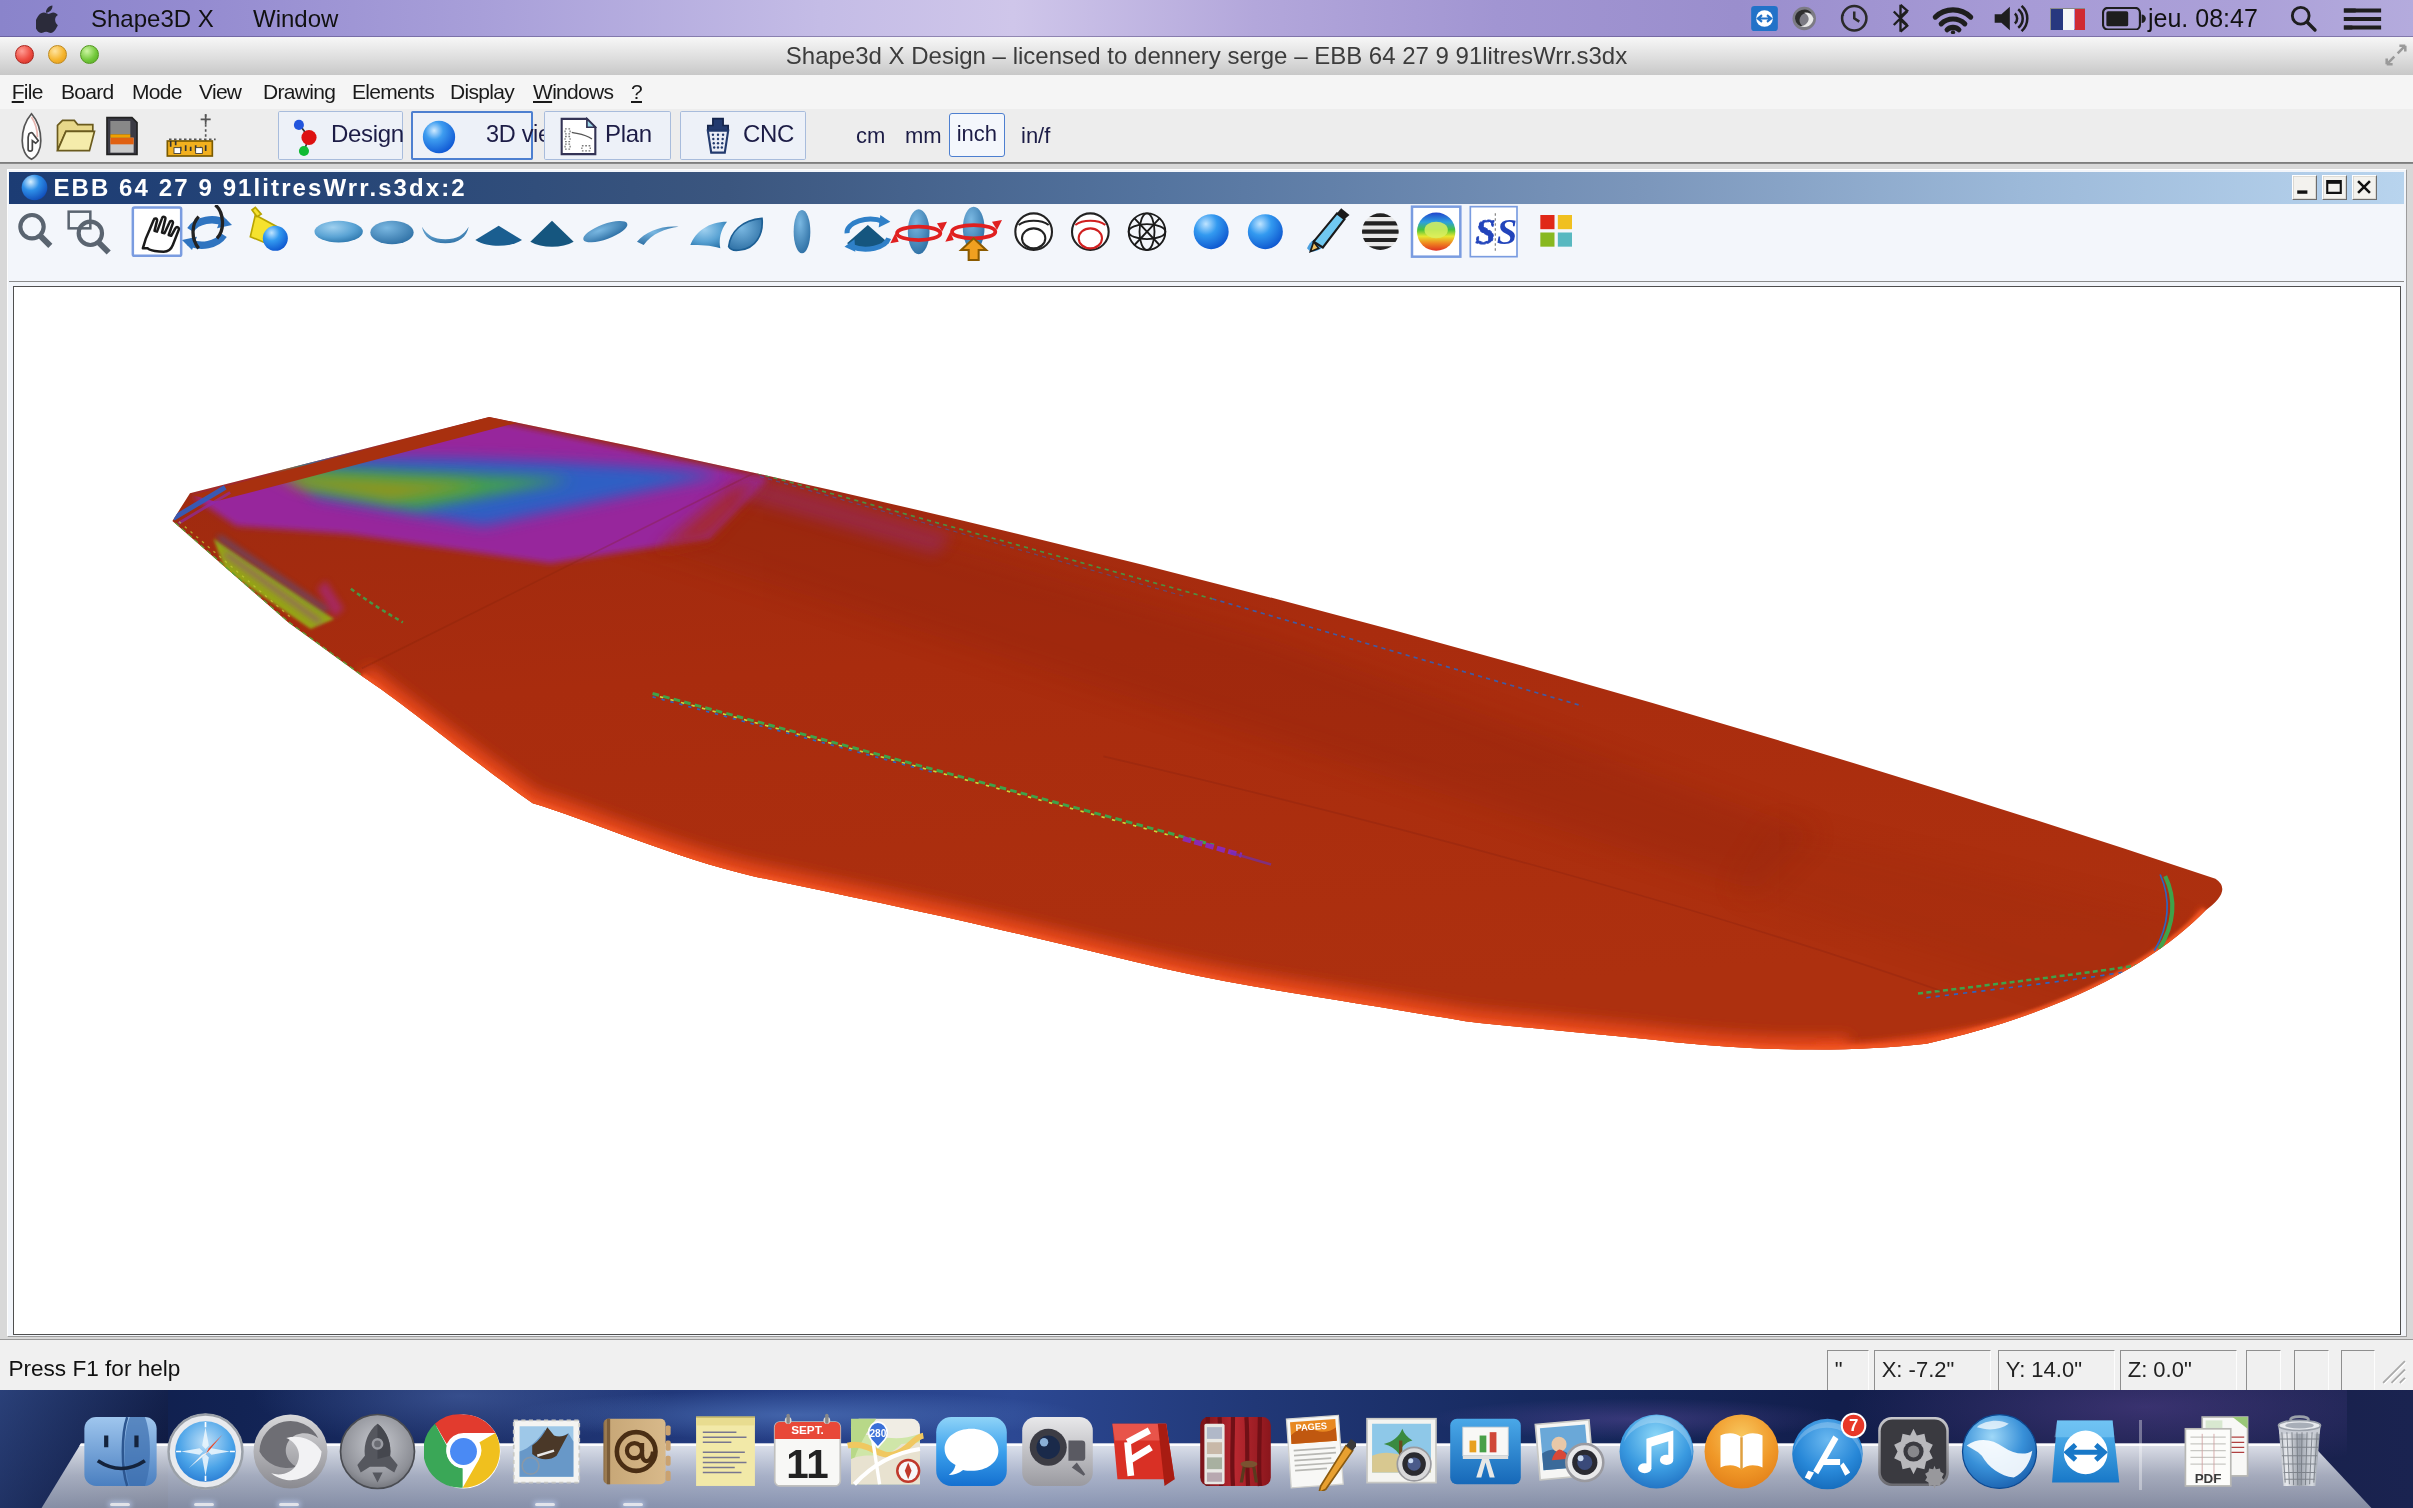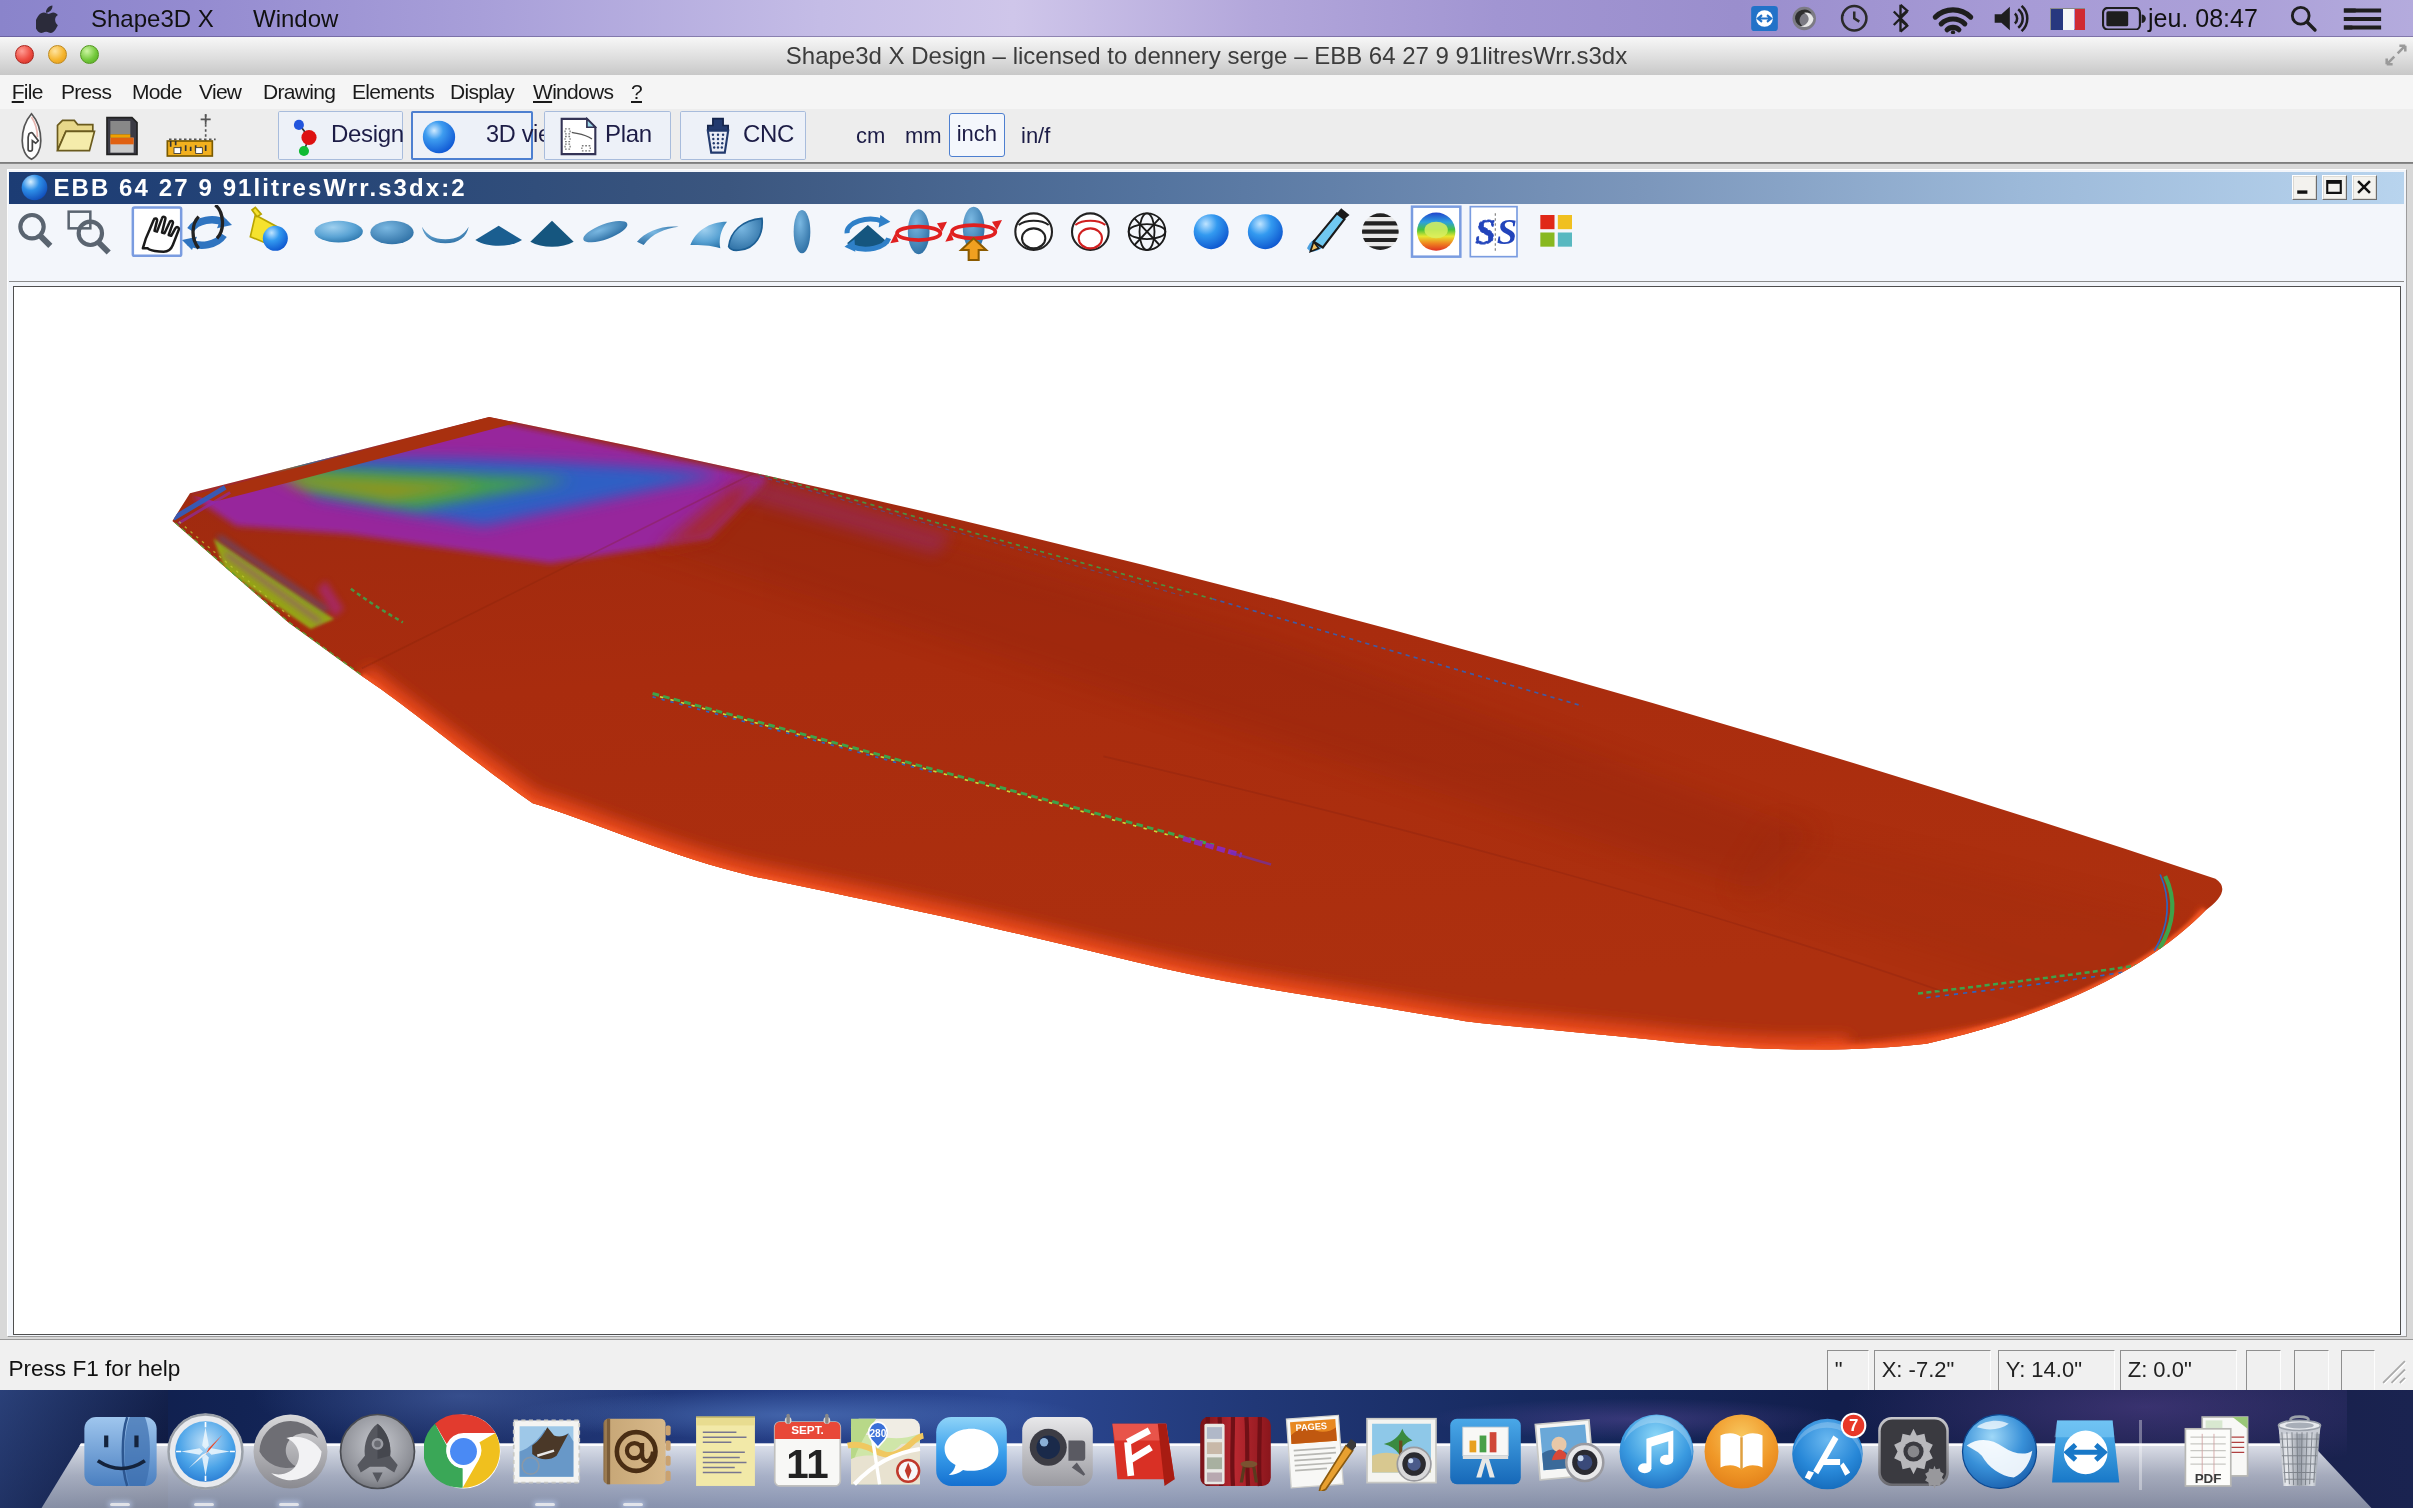--- a/index.html
+++ b/index.html
@@ -95,21 +95,21 @@
   <div class="tl" style="left:48px;background:radial-gradient(circle at 35% 30%,#ffe4a0,#f5b52e 55%,#dd9317);border:0.8px solid #c08a1d"></div>
   <div class="tl" style="left:80px;background:radial-gradient(circle at 35% 30%,#cdf5a2,#74c93c 55%,#4da51d);border:0.8px solid #53981f"></div>
   <div class="ttl">Shape3d X Design – licensed to dennery serge – EBB 64 27 9 91litresWrr.s3dx</div>
   <svg class="abs" style="left:2385px;top:6.7px" width="22" height="22" viewBox="0 0 26 26">
       <path d="M15 11L24 2m0 0h-7m7 0v7M11 15l-9 9m0 0h7m-7 0v-7" stroke="#9a9a9a" stroke-width="3" fill="none"></path>
     </svg>
 </div>
 
 <div id="menurow" class="abs">
   <span style="left:11.7px"><u>F</u>ile</span>
-  <span style="left:61px">Press</span>
+  <span style="left:61px">Board</span>
   <span style="left:132px">Mode</span>
   <span style="left:199px">View</span>
   <span style="left:263px">Drawing</span>
   <span style="left:352px">Elements</span>
   <span style="left:450px">Display</span>
   <span style="left:533px"><u>W</u>indows</span>
   <span style="left:631px"><u>?</u></span>
 </div>
 
 <div id="toolbar" class="abs">

